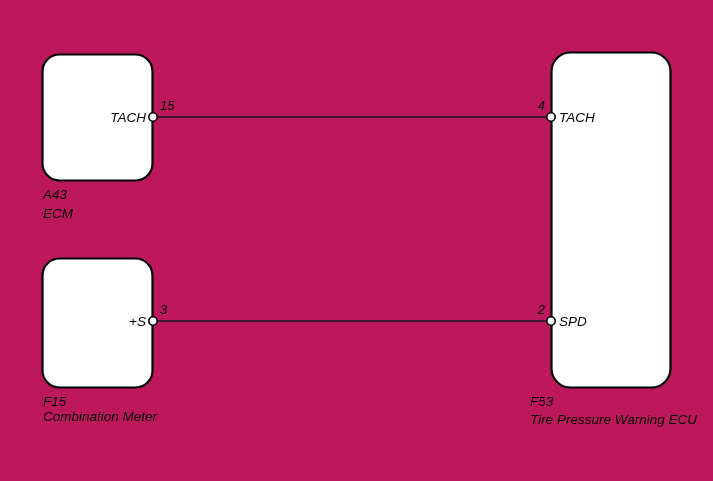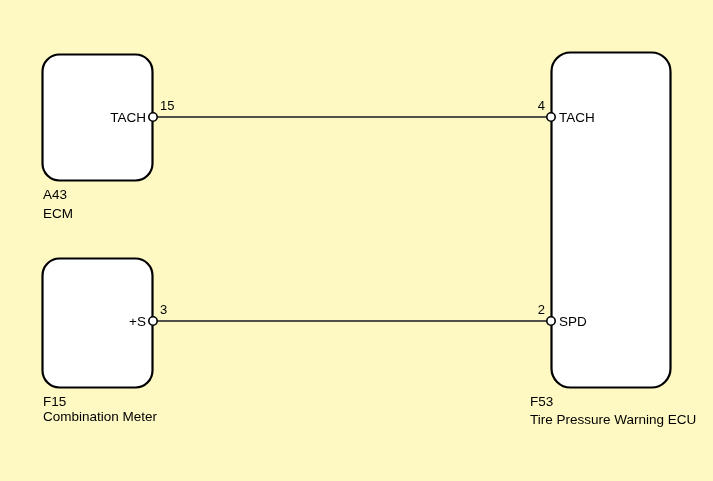--- a/index.html
+++ b/index.html
@@ -7,22 +7,23 @@
     padding: 0;
     background: #ffffff;
   }
   body {
     font-family: "Liberation Sans", sans-serif;
   }
   #diagram-root {
     position: relative;
     width: 713px;
     height: 481px;
-    background: #fef9c3;
+    background: #be185d;
     overflow: hidden;
+    font-style: italic;
   }
   #wiring-svg {
     position: absolute;
     left: 0;
     top: 0;
     width: 713px;
     height: 481px;
   }
   .comp-box {
     fill: #ffffff;

